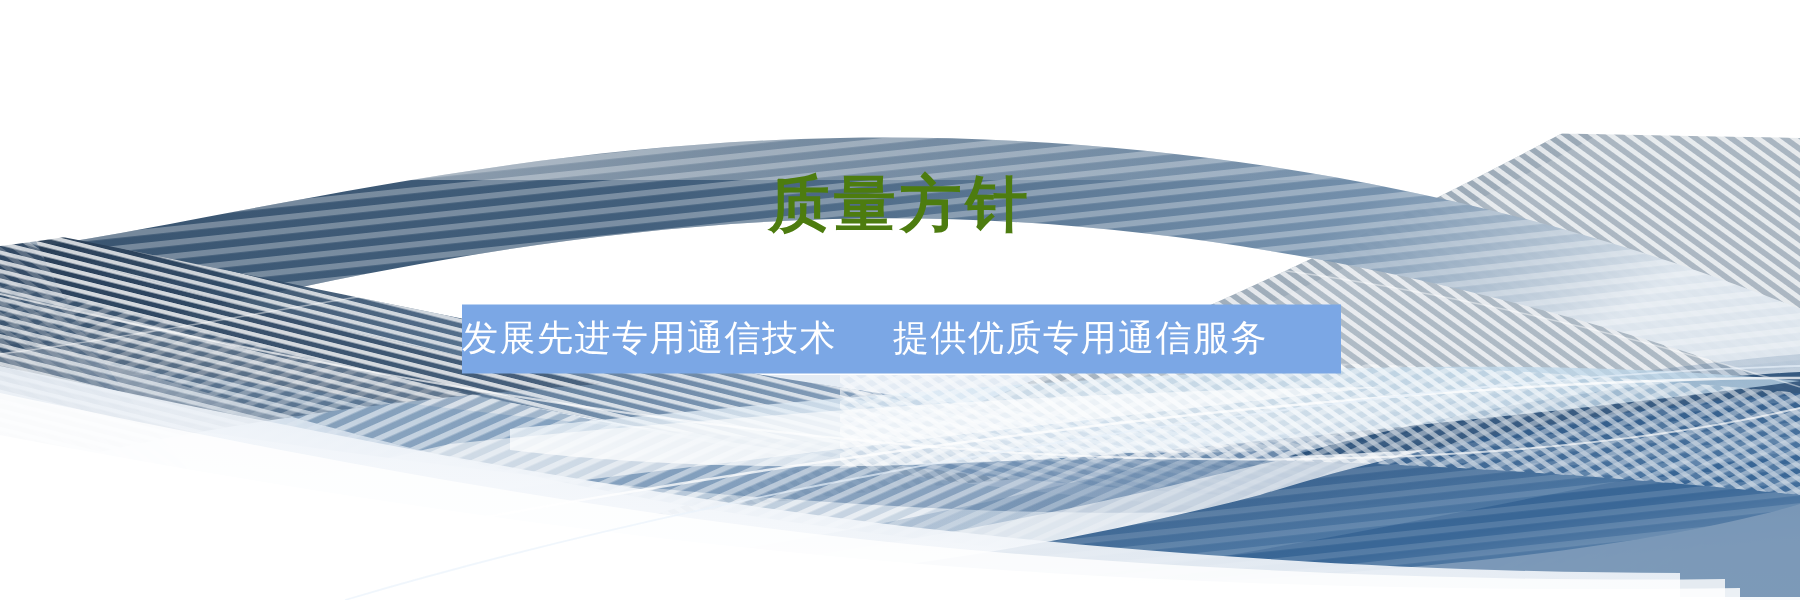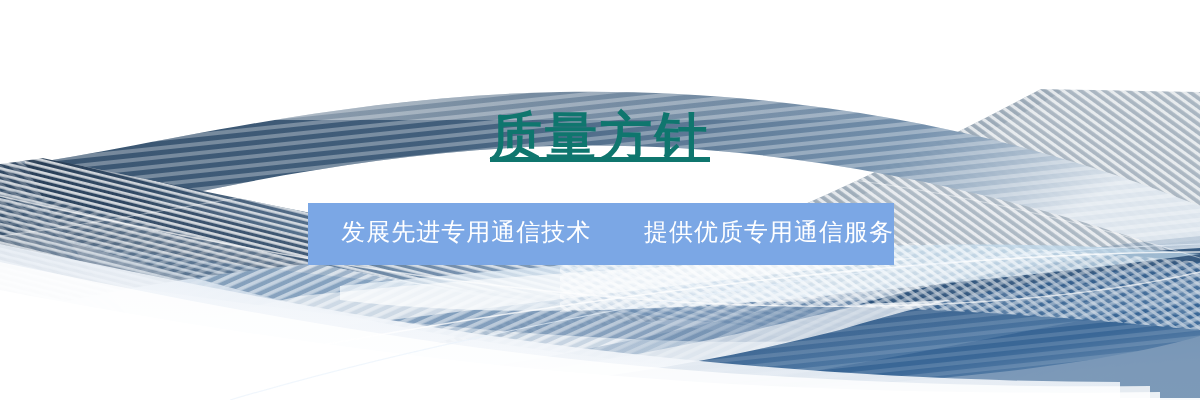--- a/index.html
+++ b/index.html
@@ -20,32 +20,31 @@
   
   .art { position:absolute; inset:0; width:1200px; height:400px; pointer-events:none; }
 
   
   #title-wrap {
     position:absolute; left:0; top:112px; width:1200px;
     text-align:center; z-index:40;
   }
   #title {
     display:inline-block;
-    font-size:52px; font-weight:bold; color:#0f766e;
+    font-size:41px; font-weight:bold; color:#4d7c0f;
     letter-spacing:3px; line-height:48px;
     white-space:nowrap;
-    text-decoration:underline;
   }
 
   #slogan-bar {
     position:absolute; left:308px; top:203px;
-    width:586px; height:62px;
+    width:586px; height:46px;
     background:#7ba7e5;
     z-index:40;
-    display:flex; align-items:center; justify-content:flex-end;font-family:Liberation Mono, monospace;
+    display:flex; align-items:center; justify-content:flex-start;
   }
   #slogan {
     font-size:24px; color:#ffffff; font-weight:normal;
     letter-spacing:1px; white-space:nowrap; line-height:26px;
   }
   #slogan .gap { display:inline-block; width:22px; }
 </style>
 </head>
 <body>
 

